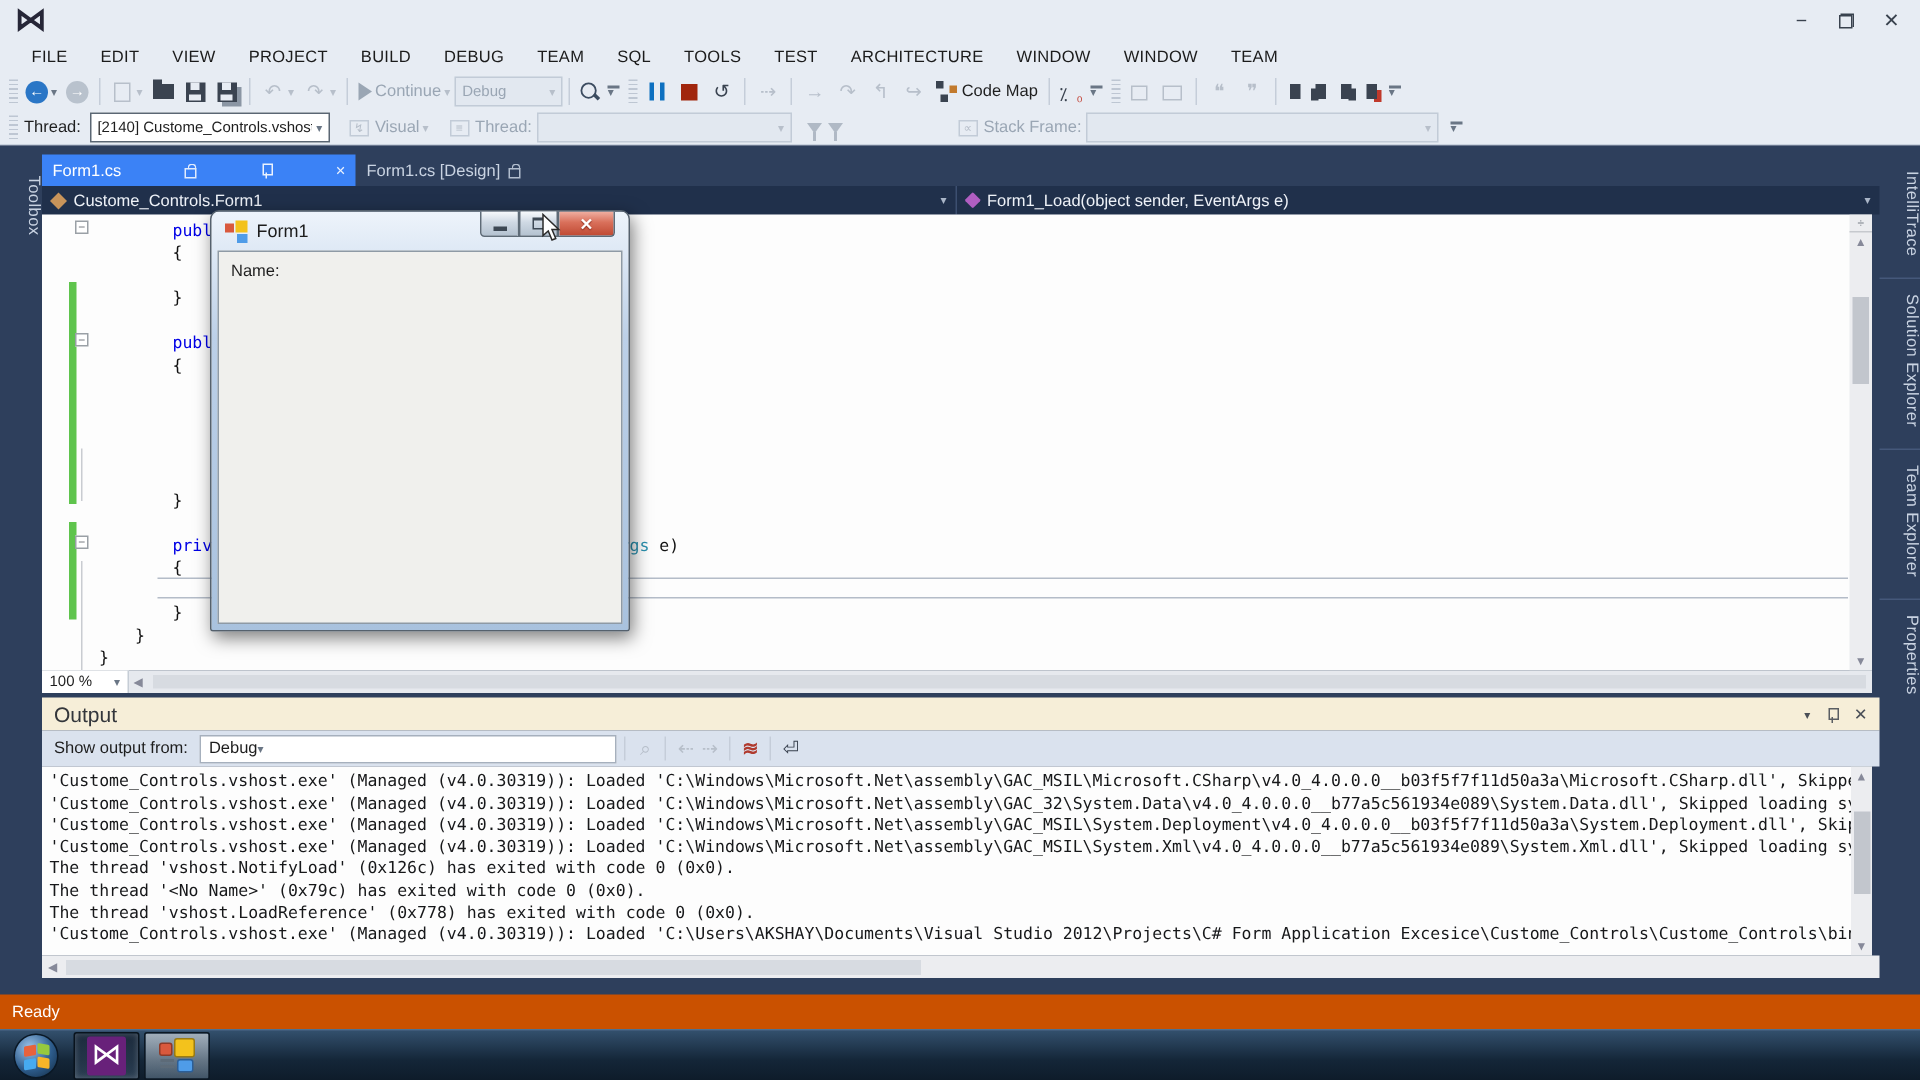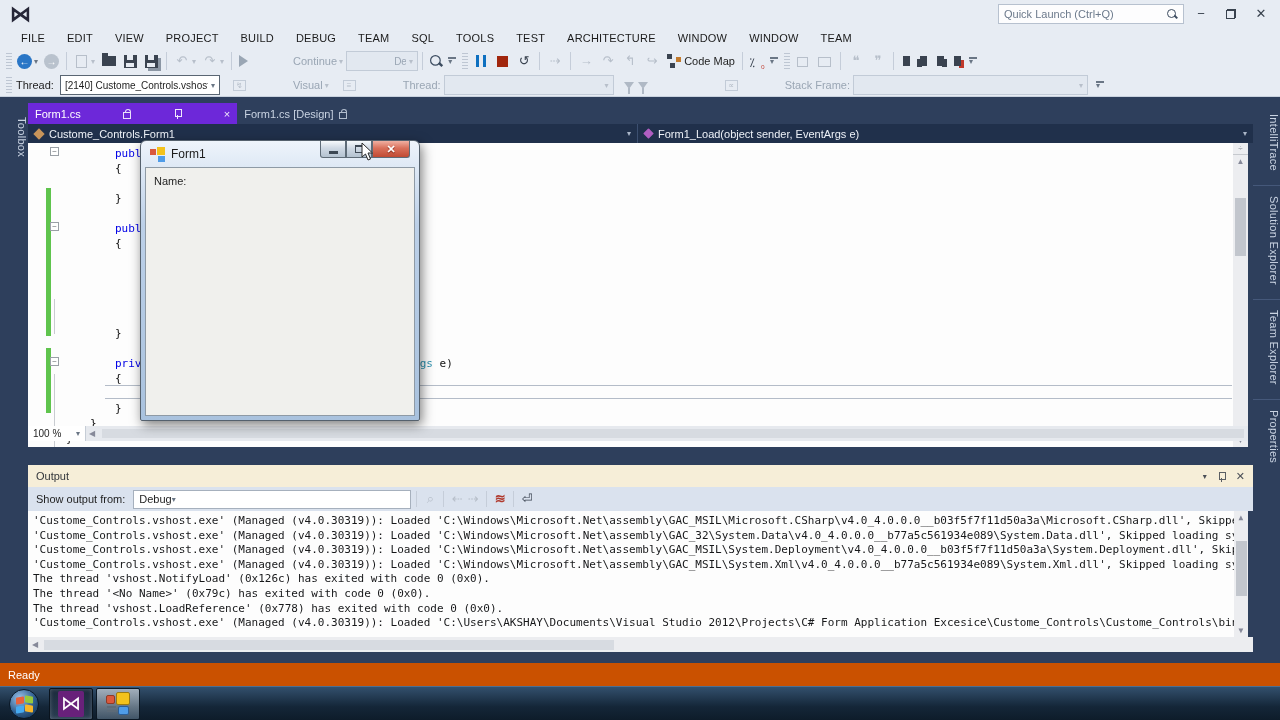--- a/index.html
+++ b/index.html
@@ -40,21 +40,21 @@
   .dark { color:#3a4350; } .dis { color:#b7bfca; }
   .floppy { width:13px; height:13px; background:#3a4350; margin:1px; position:relative; }
   .floppy:before { content:""; position:absolute; left:3px; top:0; width:6px; height:5px; background:#e7ecf3; }
   .floppy:after { content:""; position:absolute; left:2px; bottom:1px; width:8px; height:4px; background:#e7ecf3; }
   .floppy.multi { box-shadow:3px 3px 0 #8b96a4; }
   .folder { width:14px; height:10px; background:#3a4350; margin:3px 1px; position:relative; }
   .folder:before { content:""; position:absolute; left:0; top:-3px; width:6px; height:3px; background:#3a4350; }
   .clip { width:11px; height:13px; border:1.5px solid #b7bfca; margin:1px 2px; }
   .play-tri { width:0; height:0; border-left:9px solid #9aa6b4; border-top:6px solid transparent; border-bottom:6px solid transparent; }
   .lbl { font-size:11px; }
-  .lbl.dis { color:#9aa6b4;margin-left:43px; }
+  .lbl.dis { color:#9aa6b4; }
   .combo { height:20px; background:#fff; border:1px solid #99a4b2; display:flex; align-items:center; padding:0 4px; position:relative; }
   .combo .cv { flex:1; white-space:nowrap; overflow:hidden; font-size:10px; }
   .combo .caret { margin-left:3px; }
   .combo.disabled { background:#e2e8f0; border-color:#c2cbd7; }
   .pause-bars { width:10px; height:12px; margin:2px 3px; border-left:3.5px solid #0e70c0; border-right:3.5px solid #0e70c0; }
   .stop-sq { width:11px; height:11px; background:#a1260d; margin:2px; }
   .codemap-ico { width:14px; height:14px; position:relative; margin:1px; }
   .codemap-ico i { position:absolute; width:5px; height:5px; background:#3a4350; }
   .codemap-ico i:nth-child(1){left:0;top:0;} .codemap-ico i:nth-child(2){right:0;top:3px;background:#c27a2d;} .codemap-ico i:nth-child(3){left:3px;bottom:0;}
   .bp-ico { width:14px; height:14px; position:relative; }
@@ -71,21 +71,21 @@
   
   .frame { position:absolute; left:0; top:97px; width:1280px; height:566px; background:#2e3f5c; }
   .vtab-strip-left { position:absolute; left:0; top:103px; width:28px; height:560px; }
   .vtab-strip-right { position:absolute; right:0; top:100px; width:27px; height:563px; }
   .vtab { writing-mode:vertical-rl; color:#c9d3e2; font-size:11px; padding:10px 0; margin:4px auto; display:block; text-align:left; letter-spacing:.3px; border-top:1px solid #45587a; width:100%; padding-left:7px; }
   .vtab.first { border-top:none; }
 
   
   .tabstrip { position:absolute; left:28px; top:103px; width:1225px; height:21px; display:flex; align-items:flex-end; }
   .dtab { height:21px; display:flex; align-items:center; padding:0 7px; gap:5px; font-size:11px; }
-  .dtab.active { background:#6d28d9; color:#fff;gap:42px; }
+  .dtab.active { background:#3b82f6; color:#fff;gap:42px; }
   .dtab.inactive { color:#c9d3e2; }
   .lock-ico { position:relative; width:8px; height:7px; border:1px solid currentColor; opacity:.85; margin-top:3px; }
   .lock-ico:before { content:""; position:absolute; left:1px; top:-4px; width:4px; height:3px; border:1px solid currentColor; border-bottom:none; border-radius:3px 3px 0 0; }
   .pin-ico { position:relative; width:9px; height:11px; opacity:.9; }
   .pin-ico:before { content:""; position:absolute; left:2px; top:1px; width:5px; height:6px; border:1px solid currentColor; }
   .pin-ico:after { content:""; position:absolute; left:4px; top:7px; width:1px; height:4px; background:currentColor; }
   .tab-x { font-size:11px; opacity:.9; }
 
   .navbar { position:absolute; left:28px; top:124px; width:1225px; height:19px; background:#20304b; display:flex; }
   .nav-half { display:flex; align-items:center; padding:0 6px; color:#eef2f8; font-size:11px; position:relative;text-align:center; }
@@ -101,27 +101,27 @@
   .code-line { position:absolute; white-space:pre; line-height:15px; }
   .tok-kw { color:#0000e6; } .tok-pl { color:#111; } .tok-ty { color:#2b91af; }
   .change-bar { position:absolute; left:18px; width:5px; background:#5fc44d; }
   .fold-box { position:absolute; left:22px; width:9px; height:9px; border:1px solid #9aa0a6; background:#fff; color:#6a6f75; font-size:8px; line-height:7px; text-align:center; }
   .fold-line { position:absolute; left:26px; width:1px; background:#c9ccd1; }
   .cur-line { position:absolute; left:77px; right:16px; height:14px; border-top:1px solid #b4bcc8; border-bottom:1px solid #b4bcc8; }
   .vscroll { position:absolute; right:0; top:0; width:15px; height:304px; background:#ecedf0; }
   .vscroll .split { height:12px; border-bottom:1px solid #c6c9ce; text-align:center; font-size:8px; color:#7d838c; line-height:11px; }
   .sarrow { height:13px; text-align:center; font-size:8px; color:#868999; line-height:13px; }
   .sthumb { position:absolute; left:2px; width:11px; background:#c2c6cd; }
-  .editor-bottom { position:absolute; left:28px; top:426px; width:1220px; height:15px; background:#e6e9ee; display:flex; align-items:center; }
+  .editor-bottom { position:absolute; left:28px; top:447px; width:1220px; height:15px; background:#e6e9ee; display:flex; align-items:center; }
   .zoom-box { width:58px; height:15px; background:#fff; border-right:1px solid #c6cdd6; display:flex; align-items:center; justify-content:space-between; padding:0 5px; font-size:10px; }
   .hthumb { height:9px; background:#d7dbe1; flex:1; margin:0 4px; }
 
   
   .out-header { position:absolute; left:28px; top:465px; width:1225px; height:22px; background:#f6eed8; display:flex; align-items:center; padding:0 8px; }
-  .out-title { font-size:11px; color:#33363b; flex:1; }
+  .out-title { font-size:14px; color:#33363b; flex:1; }
   .out-hdr-icons { display:flex; gap:10px; align-items:center; color:#4a4f57; }
   .out-toolbar { position:absolute; left:28px; top:487px; width:1225px; height:24px; background:#dae2ee; display:flex; align-items:center; padding-left:8px; }
   .out-combo { width:278px; height:19px; background:#fff; border:1px solid #a6b0bd; display:flex; align-items:center; padding:0 5px; margin-left:8px; font-size:11px; }
   .out-body { position:absolute; left:28px; top:511px; width:1220px; height:126px; background:#fdfdfd; overflow:hidden; font-family:"DejaVu Sans Mono", monospace; font-size:11px; color:#17181a; padding:3px 0 0 5px; }
   .out-body .oline { white-space:pre; line-height:14.6px; }
   .out-vscroll { position:absolute; right:0; top:0; width:14px; height:126px; background:#ecedf0; }
   .out-hscroll { position:absolute; left:28px; top:637px; width:1225px; height:15px; background:#ecedf0; display:flex; align-items:center; }
   .out-hscroll .sarrow { width:14px; }
   .out-hthumb { width:570px; height:10px; background:#d7dbe1; margin-left:2px; }
 
@@ -166,24 +166,20 @@
   .sep-line-v { width:1px; height:16px; background:#c5cdd9; margin:0 5px; }
 </style>
 </head>
 <body>
 
 <div id="page">
 
   <div class="titlebar">
     <div class="vs-logo">⋈</div>
     <div class="titlebar-right">
-      <div class="quick-launch">
-        <span class="ph">Quick Launch (Ctrl+Q)</span>
-        <span class="mag"></span>
-      </div>
       <div class="winbtn">−</div>
       <div class="winbtn">
           <div class="restore-glyph"></div>
         </div>
       <div class="winbtn">✕</div>
     </div>
   </div>
 
   <div class="menubar">
     <span class="menu-item">FILE</span>

